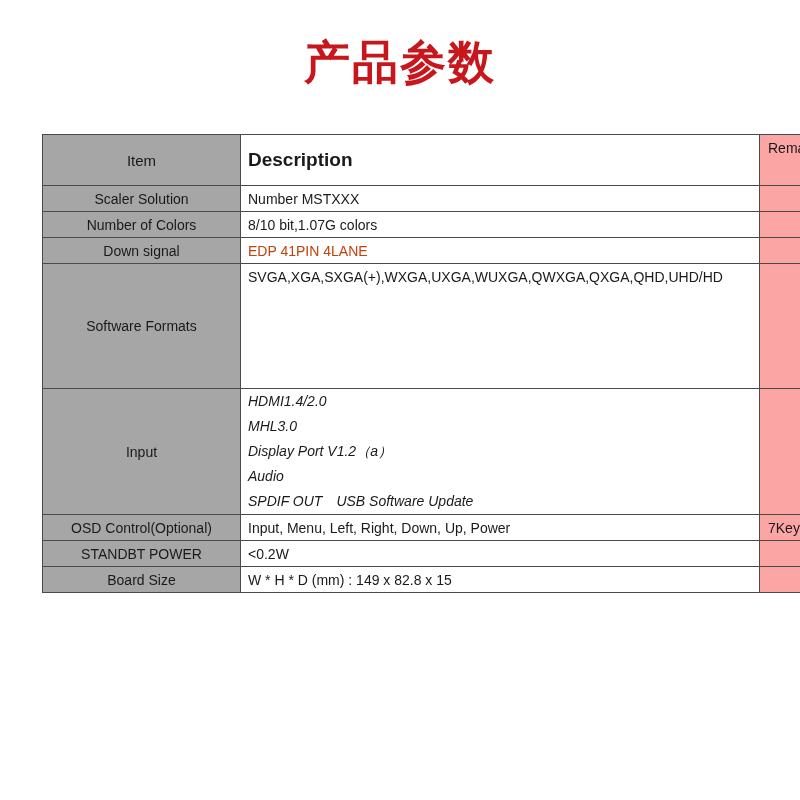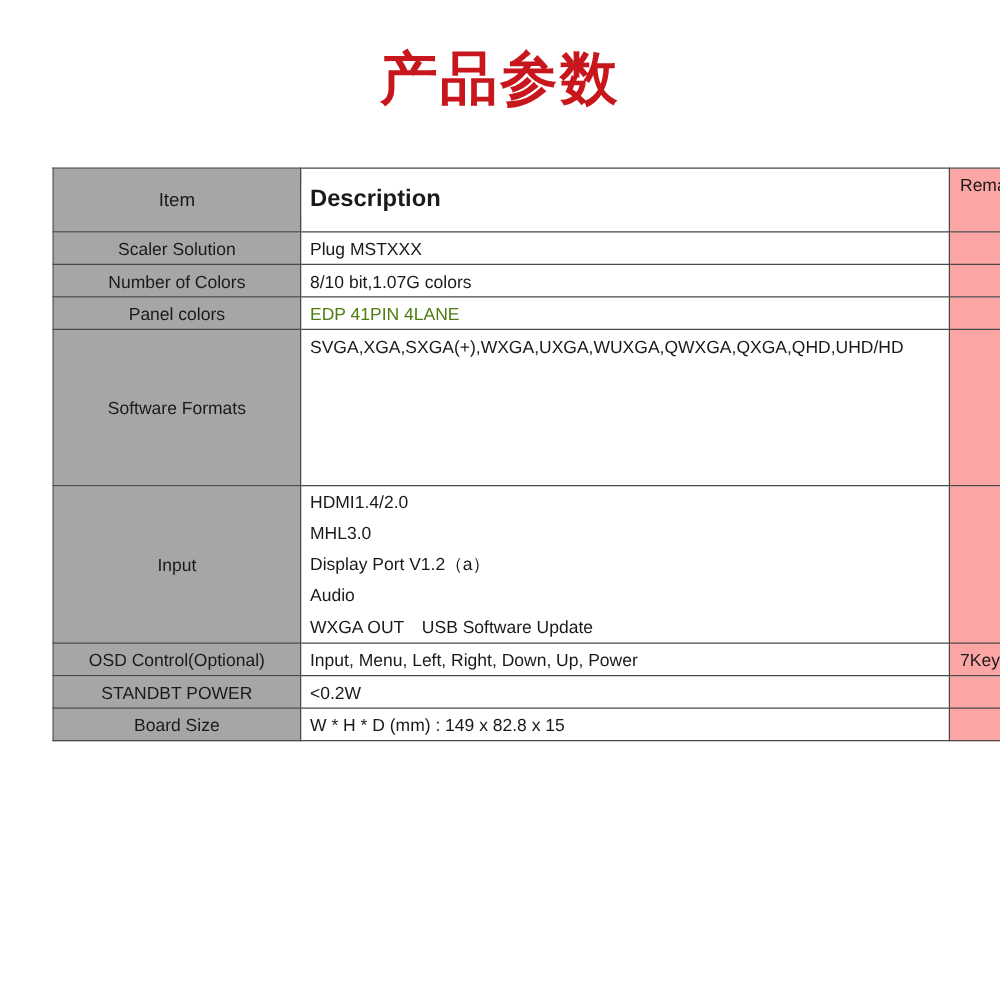--- a/index.html
+++ b/index.html
@@ -11,22 +11,22 @@
   table.spec { position: absolute; left: 6px; top: 134px; width: 789px;
                border-collapse: collapse; table-layout: fixed; margin-left: 36px; }
   table.spec td { border: 1px solid #4a4a4a; padding: 0; font-size: 14px; vertical-align: middle; }
   td.item { background: #a6a6a6; text-align: center; font-weight: normal; font-size: 14px; color: #1a1a1a; }
   td.item.hdr { font-weight: normal; font-size: 15px; }
   td.desc { padding-left: 7px !important; background: #ffffff; }
   td.desc.hdr { font-weight: bold; font-size: 19px; border-radius: 16px; }
   td.desc.top { vertical-align: top; padding-top: 5px !important; }
   td.remark { background: #fca5a5; padding-left: 8px !important; }
   td.remark.hdr { vertical-align: top; padding-top: 5px !important; font-size: 14px; }
-  .red { color: #4d7c0f; }
-  .line { line-height: 25px; }
+  .red { color: #c2410c; }
+  .line { line-height: 25px; font-style: italic; }
   .gap { display: inline-block; width: 14px; }
   .gap2 { display: inline-block; width: 28px; }
 </style>
 </head>
 <body>
 
 <div class="title">产品参数</div>
 
 <table class="spec">
   <colgroup>
@@ -35,46 +35,46 @@
     <col style="width:72px">
   </colgroup>
   <tbody>
       <tr style="height:51px">
     <td class="item hdr">Item</td>
     <td class="desc hdr">Description</td>
     <td class="remark hdr">Remark</td>
   </tr>
   <tr style="height:26px">
     <td class="item">Scaler Solution</td>
-    <td class="desc">Plug MSTXXX</td>
+    <td class="desc">Number MSTXXX</td>
     <td class="remark"></td>
   </tr>
   <tr style="height:26px">
     <td class="item">Number of Colors</td>
     <td class="desc">8/10 bit,1.07G colors</td>
     <td class="remark"></td>
   </tr>
   <tr style="height:26px">
-    <td class="item">Panel colors</td>
+    <td class="item">Down signal</td>
     <td class="desc red">EDP 41PIN 4LANE</td>
     <td class="remark"></td>
   </tr>
   <tr style="height:125px">
     <td class="item">Software Formats</td>
     <td class="desc top">SVGA,XGA,SXGA(+),WXGA,UXGA,WUXGA,QWXGA,QXGA,QHD,UHD/HD</td>
     <td class="remark"></td>
   </tr>
   <tr style="height:126px">
     <td class="item">Input</td>
     <td class="desc">
       <div class="line">HDMI1.4/2.0</div>
       <div class="line">MHL3.0</div>
       <div class="line">Display Port V1.2（a）</div>
       <div class="line">Audio</div>
-      <div class="line"><span>WXGA OUT</span><span class="gap"></span><span>USB Software Update</span></div>
+      <div class="line"><span>SPDIF OUT</span><span class="gap"></span><span>USB Software Update</span></div>
     </td>
     <td class="remark"></td>
   </tr>
   <tr style="height:26px">
     <td class="item">OSD Control(Optional)</td>
     <td class="desc">Input, Menu, Left, Right, Down, Up, Power</td>
     <td class="remark">7Keys</td>
   </tr>
   <tr style="height:26px">
     <td class="item">STANDBT POWER</td>

